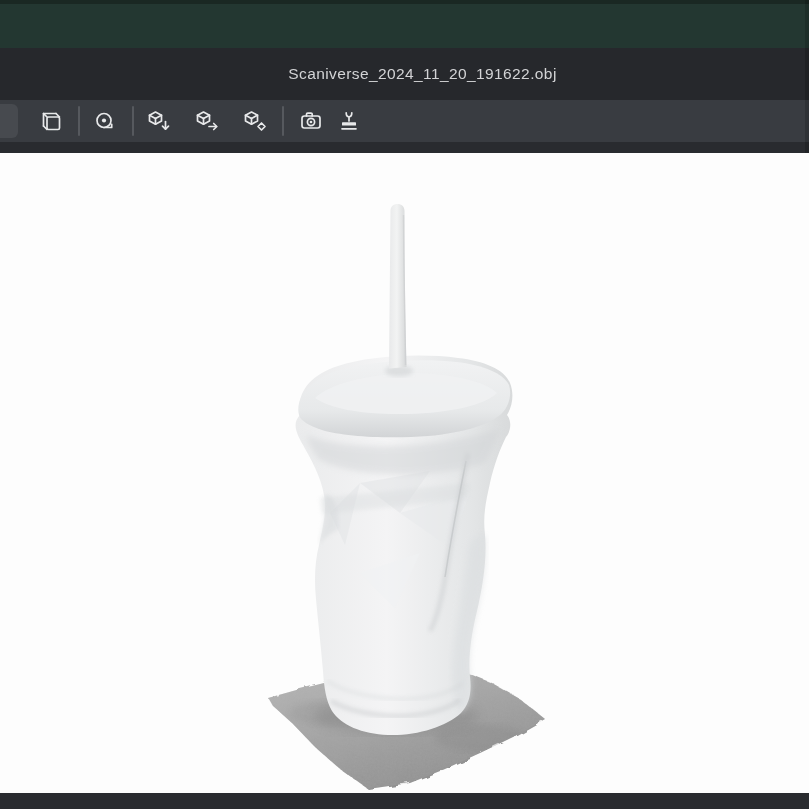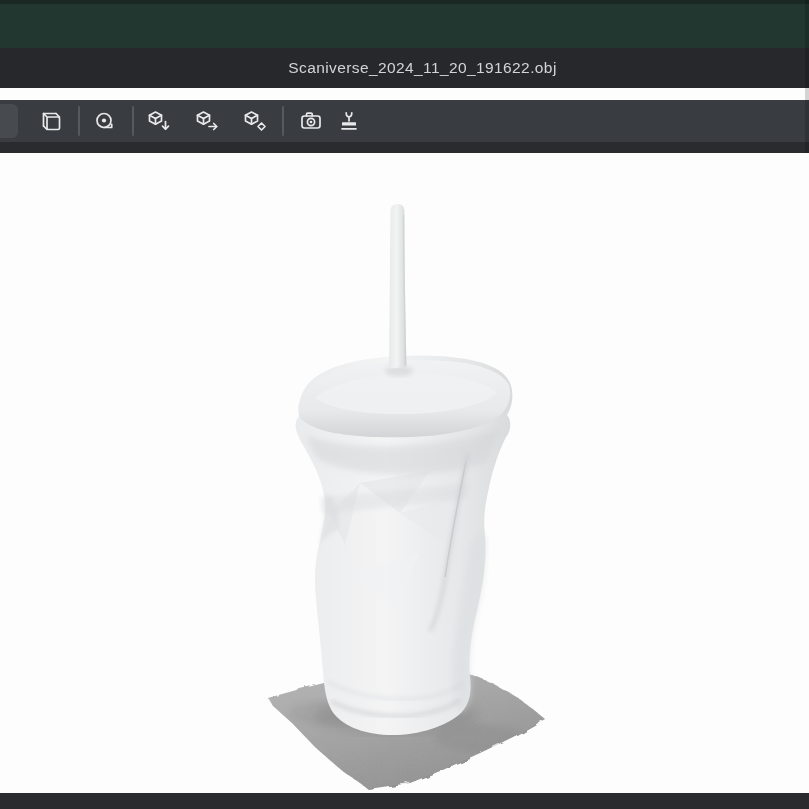--- a/index.html
+++ b/index.html
@@ -3,21 +3,21 @@
 <meta charset="utf-8">
 <style>
   html,body{margin:0;padding:0;width:809px;height:809px;overflow:hidden;
     background:#fdfdfd;font-family:"Liberation Sans",sans-serif;}
   .abs{position:absolute;}
   #app{position:relative;width:809px;height:809px;}
 
   
   #top-green{left:0;top:0;width:809px;height:48px;background:#233731;}
   #top-green-edge{left:0;top:0;width:809px;height:4px;background:#1a2823;}
-  #title-bar{left:0;top:48px;width:809px;height:40px;background:#26282c;
+  #title-bar{left:0;top:48px;width:809px;height:52px;background:#26282c;
     display:flex;align-items:center;justify-content:center;}
   #title-bar .title{color:#d3d4d6;font-size:15.5px;letter-spacing:.4px;
     padding-left:36px;white-space:nowrap;}
   #toolbar{left:0;top:100px;width:809px;height:42px;background:#393c41;
     display:flex;align-items:center;}
   #strip{left:0;top:142px;width:809px;height:11px;background:#292b2f;}
   #right-edge{right:0;top:0;width:4px;height:153px;background:rgba(0,0,0,.16);}
   #bottom-bar{left:0;top:793px;width:809px;height:16px;background:#292b2f;}
 
   

